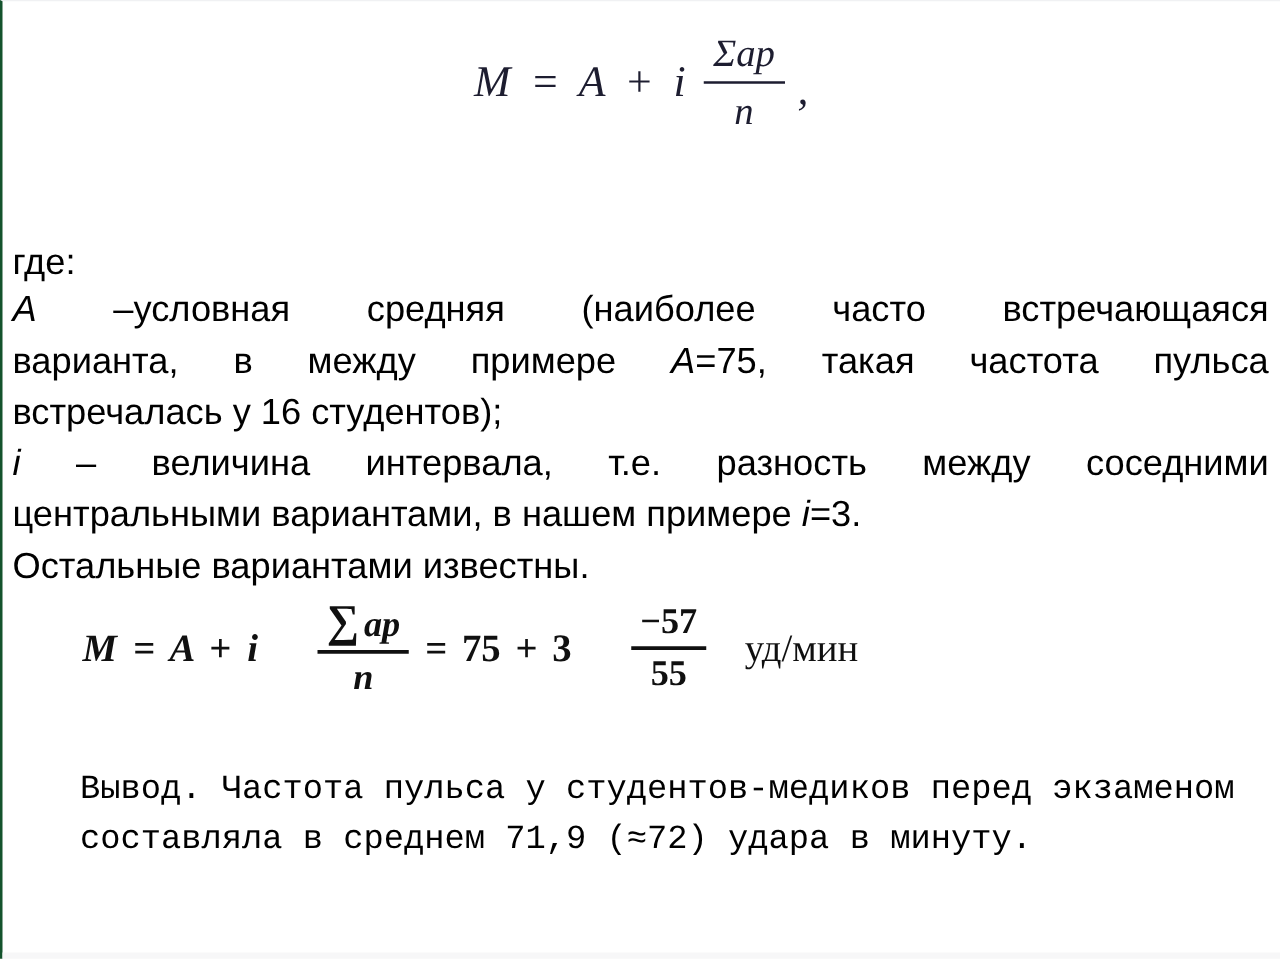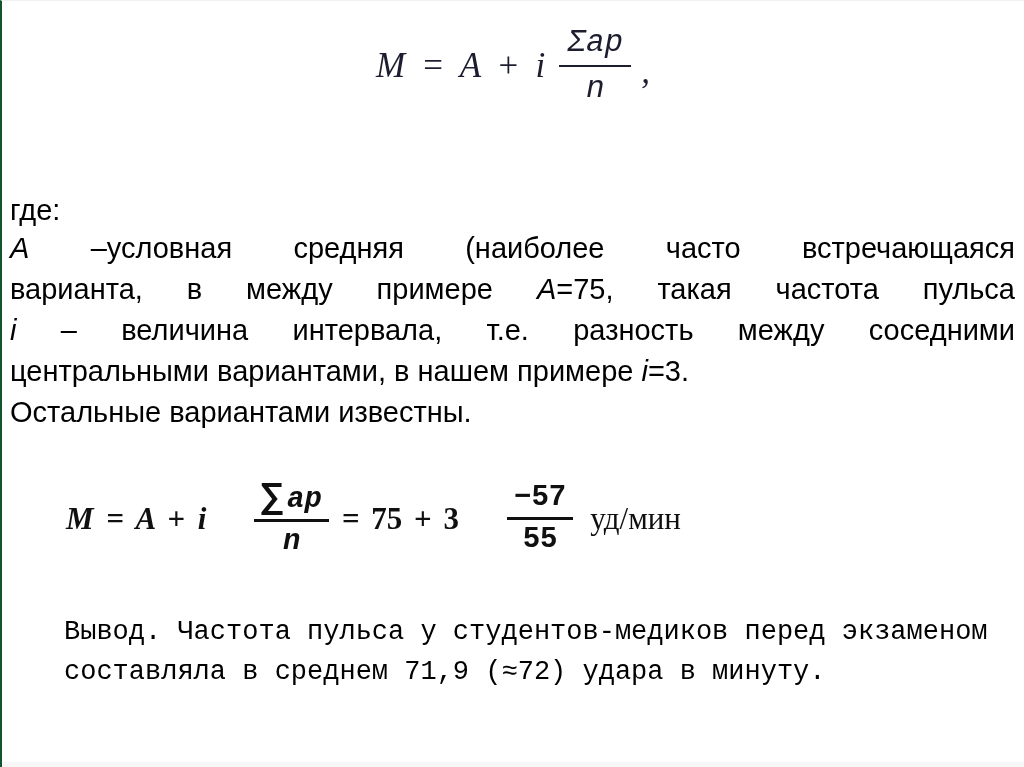--- a/index.html
+++ b/index.html
@@ -16,21 +16,21 @@
   }
 
   
   .formula-intro{
     position:absolute;top:24px;left:0;width:100%;
     display:flex;justify-content:center;align-items:center;gap:14px;
     font-family:"Liberation Serif",serif;font-style:italic;
     color:#1d1d30;font-size:35px;
   }
   .fi-lhs{word-spacing:7px;}
-  .frac{display:inline-flex;flex-direction:column;align-items:center;text-align:center;font-family:Liberation Mono, monospace;}
+  .frac{display:inline-flex;flex-direction:column;align-items:center;text-align:center;}
   .frac .num{border-bottom:2px solid currentColor;padding:0 8px 4px;}
   .frac .den{padding-top:4px;}
   .fi-frac{font-size:31px;line-height:1.15;}
   .fi-comma{align-self:flex-end;margin:0 0 14px -4px;}
 
   
   .definitions{
     position:absolute;left:8px;top:192px;width:1005px;
     font-size:29px;color:#000;
   }
@@ -44,21 +44,21 @@
     position:absolute;left:64px;top:474px;height:88px;
     display:flex;align-items:center;gap:13px;
     font-family:"Liberation Serif",serif;font-weight:bold;
     font-size:31px;color:#101010;
   }
   .formula-result .frac{font-size:29px;line-height:1.1;margin-left:35px;}
   .formula-result .frac .num{padding:0 7px 3px;border-bottom-width:3px;}
   .fr-lhs{word-spacing:5px;}
   .sigma{font-size:1.25em;line-height:1;margin-right:4px;font-style:normal;}
   .fr-step{word-spacing:4px;}
-  .fr-unit{font-weight:normal;margin-left:4px;}
+  .fr-unit{font-weight:normal;margin-left:18px;}
 
   
   .conclusion{
     position:absolute;left:62px;top:611px;
     font-size:27px;color:#000;
   }
   .concl-line{line-height:40px;white-space:nowrap;font-family:Liberation Mono, monospace;}
 </style>
 </head>
 <body>
@@ -74,20 +74,21 @@
     <span class="fi-comma">,</span>
   </div>
 
   <div class="definitions">
     <div class="def-line first">где:</div>
 
     <div class="def-line jline"><span class="ital">А</span><span> –условная средняя (наиболее часто встречающаяся</span></div>
 
     <div class="def-line jline"><span>варианта, в между примере </span><span class="ital">А</span><span>=75, такая частота пульса</span></div>
 
+    <div class="def-line">встречалась у 16 студентов);</div>
 
     <div class="def-line jline"><span class="ital">i</span><span> – величина интервала, т.е. разность между соседними</span></div>
 
     <div class="def-line"><span>центральными вариантами, в нашем примере </span><span class="ital">i</span><span>=3.</span></div>
 
     <div class="def-line">Остальные вариантами известны.</div>
   </div>
 
   <div class="formula-result">
     <span class="fr-lhs ital">M = A + i</span>

